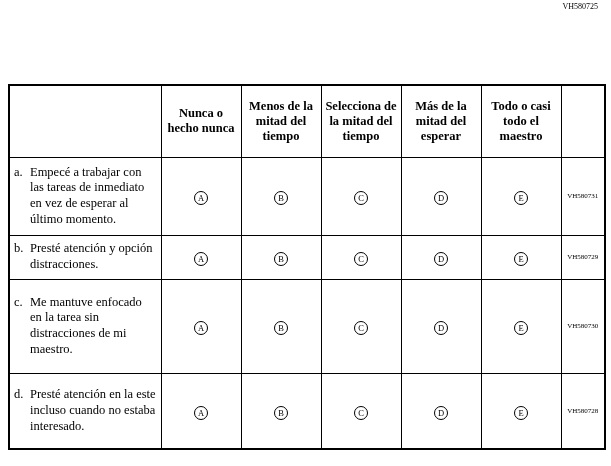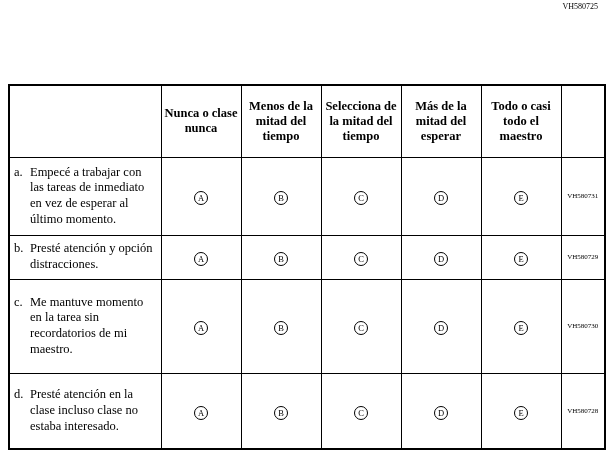--- a/index.html
+++ b/index.html
@@ -110,21 +110,21 @@
       <col style="width:80px">
       <col style="width:80px">
       <col style="width:80px">
       <col style="width:80px">
       <col style="width:80px">
       <col style="width:44px">
     </colgroup>
     <thead>
       <tr>
         <th class="opt-header"></th>
-        <th class="opt-header">Nunca o clase nunca</th>
+        <th class="opt-header">Nunca o hecho nunca</th>
         <th class="opt-header">Menos de la mitad del tiempo</th>
         <th class="opt-header">Selecciona de la mitad del tiempo</th>
         <th class="opt-header">Más de la mitad del esperar</th>
         <th class="opt-header">Todo o casi todo el maestro</th>
         <th class="opt-header"></th>
       </tr>
     </thead>
     <tbody>
       <tr class="row-a">
         <td class="stem-cell">
@@ -151,35 +151,35 @@
         <td class="bubble-cell"><span class="bubble">B</span></td>
         <td class="bubble-cell"><span class="bubble">C</span></td>
         <td class="bubble-cell"><span class="bubble">D</span></td>
         <td class="bubble-cell"><span class="bubble">E</span></td>
         <td class="code-cell">VH580729</td>
       </tr>
       <tr class="row-c">
         <td class="stem-cell">
           <div class="stem-wrap">
             <span class="row-letter">c.</span>
-            <span>Me mantuve momento en la tarea sin recordatorios de mi maestro.</span>
+            <span>Me mantuve enfocado en la tarea sin distracciones de mi maestro.</span>
           </div>
         </td>
         <td class="bubble-cell"><span class="bubble">A</span></td>
         <td class="bubble-cell"><span class="bubble">B</span></td>
         <td class="bubble-cell"><span class="bubble">C</span></td>
         <td class="bubble-cell"><span class="bubble">D</span></td>
         <td class="bubble-cell"><span class="bubble">E</span></td>
         <td class="code-cell">VH580730</td>
       </tr>
       <tr class="row-d">
         <td class="stem-cell">
           <div class="stem-wrap">
             <span class="row-letter">d.</span>
-            <span>Presté atención en la clase incluso clase no estaba interesado.</span>
+            <span>Presté atención en la este incluso cuando no estaba interesado.</span>
           </div>
         </td>
         <td class="bubble-cell"><span class="bubble">A</span></td>
         <td class="bubble-cell"><span class="bubble">B</span></td>
         <td class="bubble-cell"><span class="bubble">C</span></td>
         <td class="bubble-cell"><span class="bubble">D</span></td>
         <td class="bubble-cell"><span class="bubble">E</span></td>
         <td class="code-cell">VH580728</td>
       </tr>
     </tbody>

